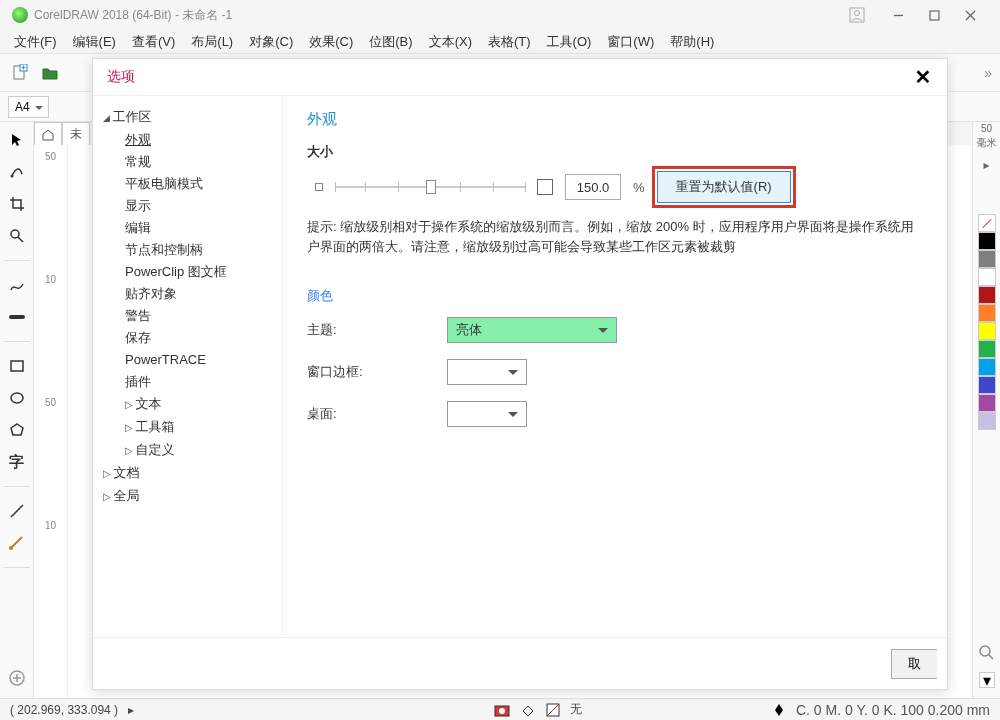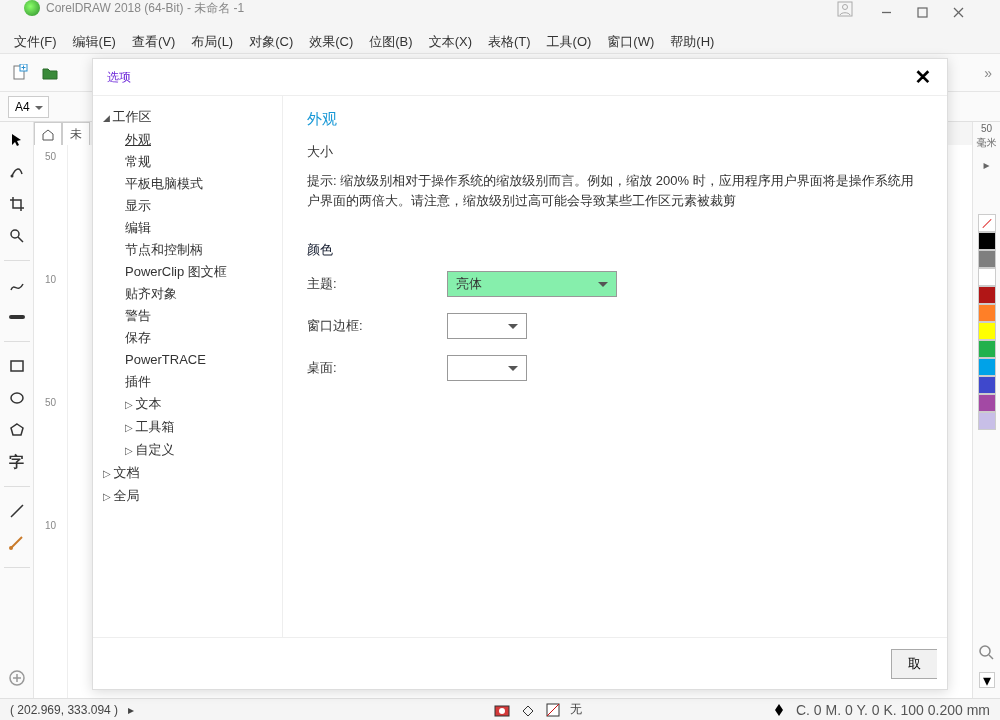--- a/index.html
+++ b/index.html
@@ -1,19 +1,19 @@
 <!DOCTYPE html>
 <html><head>
 <meta charset="utf-8">
 <style>
 * { box-sizing: border-box; margin: 0; padding: 0; font-family: "Microsoft YaHei", Arial, sans-serif; }
 body { width: 1000px; height: 720px; background: #f5f5f5; position: relative; overflow: hidden; }
 
 
-.titlebar { height: 30px; background: #f5f5f5; display: flex; padding: 0 24px; }
+.titlebar { height: 30px; background: #f5f5f5; display: flex; align-items: center; padding: 0 12px; }
 .titlebar .logo { width: 16px; height: 16px; border-radius: 50%; background: radial-gradient(circle at 40% 40%, #8aff6a, #2a8a2a); margin-right: 6px; }
 .titlebar .title { font-size: 12px; color: #888; }
 .titlebar .spacer { flex: 1; }
 .titlebar .tb-icon { width: 18px; height: 18px; margin: 0 4px; color: #888; display:flex; align-items:center; justify-content:center; }
 .win-btns { display: flex; gap: 0; margin-left: 10px; }
 .win-btn { width: 36px; height: 24px; display: flex; align-items: center; justify-content: center; color: #666; }
 .win-btn svg { width: 11px; height: 11px; }
 
 
 .menubar { height: 24px; background: #f5f5f5; display: flex; align-items: center; padding: 0 6px; border-bottom: 1px solid #e5e5e5; }
@@ -53,46 +53,46 @@
 .pal-down { position:absolute; bottom:10px; right:5px; width:16px; height:16px; border:1px solid #ccc; background:#fff; display:flex; align-items:center; justify-content:center; }
 
 
 .statusbar { position:absolute; left:0; right:0; bottom:0; height:22px; background:#f5f5f5; border-top:1px solid #e0e0e0; display:flex; align-items:center; font-size:12px; color:#444; padding:0 10px; gap:10px; }
 .statusbar .spacer { flex:1; }
 .sb-icon { display:inline-flex; align-items:center; gap:3px; }
 
 
 .dialog { position:absolute; left:92px; top:58px; right:52px; bottom:30px; background:#fff; border:1px solid #ddd; box-shadow:0 2px 12px rgba(0,0,0,0.15); display:flex; flex-direction:column; }
 .dlg-head { height:36px; display:flex; align-items:center; padding:0 14px; }
-.dlg-title { font-size:12px; color:#6d28d9; }
+.dlg-title { font-size:14px; color:#be185d; }
 .dlg-head .spacer { flex:1; }
 .dlg-close { width:20px; height:20px; display:flex; align-items:center; justify-content:center; font-size:20px; font-weight:bold; }
 .dlg-body { flex:1; display:flex; border-top:1px solid #eee; overflow:hidden; }
 .dlg-nav { width:190px; border-right:1px solid #eee; padding:10px 4px 10px 10px; overflow:auto; }
 .dlg-nav .tree-item { font-size:13px; color:#333; line-height:22px; white-space:nowrap; cursor:default; }
 .dlg-nav .lvl0:before { content:'◢ '; font-size:9px; color:#555; }
 .dlg-nav .lvl1 { padding-left:22px; }
 .dlg-nav .lvl1.exp:before { content:'▷ '; font-size:10px; color:#555; }
 .dlg-nav .lvl0.col:before { content:'▷ '; font-size:10px; color:#555; }
 .dlg-nav .selected { color:#333; text-decoration: underline; }
 .dlg-content { flex:1; padding:14px 24px; font-size:13px; color:#333; overflow:auto; }
 .sect-title { color:#1898d6; font-size:15px; margin-bottom:14px; }
-.row-label { margin-bottom:10px; }
+.row-label { margin-bottom:10px;font-weight:bold; }
 .size-row { display:flex; align-items:center; gap:12px; margin-left:8px; margin-bottom:14px; }
 .tiny-sq { width:8px; height:8px; border:1px solid #888; }
 .slider { position:relative; width:190px; height:20px; }
 .slider .track { position:absolute; top:9px; left:0; right:0; height:2px; background:#ccc; }
 .slider .tick { position:absolute; top:5px; width:1px; height:10px; background:#bbb; }
 .slider .thumb { position:absolute; top:3px; width:10px; height:14px; background:#fff; border:1px solid #888; }
 .chk { width:16px; height:16px; border:1px solid #666; }
 .numfield { width:56px; height:26px; border:1px solid #aaa; display:flex; align-items:center; justify-content:center; font-size:13px; }
 .pct { color:#555; }
 .reset-btn { border:1px solid #2a90d0; background:#e6f3fb; padding:6px 18px; font-size:13px; color:#333; outline:3px solid #d43a2a; outline-offset:2px; }
 .hint { font-size:13px; color:#333; line-height:20px; margin-top:6px; }
-.sect-sub { margin-top:30px; margin-bottom:12px; font-size:13px; color:#0f172a; }
+.sect-sub { margin-top:30px; margin-bottom:12px; font-size:13px; color:#3b82f6; }
 .form-row { display:flex; align-items:center; margin-bottom:16px; }
 .form-row .flabel { width:140px; }
 .combo { border:1px solid #999; background:#86efac; height:26px; width:170px; display:flex; align-items:center; padding:0 8px; position:relative; }
 .combo.small { width:80px; background:#fff; }
 .combo:after { content:''; position:absolute; right:8px; top:10px; border:5px solid transparent; border-top-color:#555; }
 .dlg-footer { height:52px; border-top:1px solid #eee; display:flex; align-items:center; justify-content:flex-end; gap:14px; padding:0 10px; }
 .dlg-btn { min-width:100px; height:30px; border:1px solid #aaa; background:#f1f1f1; display:flex; align-items:center; justify-content:center; font-size:13px; }
 .dlg-btn.cut { min-width:46px; border-right:none; }
 
 .right-chevrons { position:absolute; right:8px; color:#888; font-size:14px; }
@@ -347,20 +347,40 @@
       <div class="tree-item lvl1">插件</div>
       <div class="tree-item lvl1 exp">文本</div>
       <div class="tree-item lvl1 exp">工具箱</div>
       <div class="tree-item lvl1 exp">自定义</div>
       <div class="tree-item lvl0 col">文档</div>
       <div class="tree-item lvl0 col">全局</div>
     </div>
     <div class="dlg-content">
       <div class="sect-title">外观</div>
       <div class="row-label">大小</div>
+      <div class="size-row">
+        <div class="tiny-sq"></div>
+        <div class="slider">
+          <div class="track"></div>
+          <div class="tick" style="left:0%"></div>
+            <div class="tick" style="left:16%"></div>
+            <div class="tick" style="left:33%"></div>
+            <div class="tick" style="left:50%"></div>
+            <div class="tick" style="left:66%"></div>
+            <div class="tick" style="left:83%"></div>
+            <div class="tick" style="left:100%"></div>
+          <div class="thumb" style="left:48%"></div>
+        </div>
+        <div class="chk"></div>
+        <div class="numfield">
+            <span>150.0</span>
+          </div>
+        <span class="pct">%</span>
+        <button class="reset-btn"><span>重置为默认值(R)</span></button>
+      </div>
       <div class="hint">提示: 缩放级别相对于操作系统的缩放级别而言。例如，缩放 200% 时，应用程序用户界面将是操作系统用户界面的两倍大。请注意，缩放级别过高可能会导致某些工作区元素被裁剪</div>
 
       <div class="sect-sub">颜色</div>
       <div class="form-row">
         <div class="flabel">主题:</div>
         <div class="combo">
             <span>亮体</span>
           </div>
       </div>
       <div class="form-row">

